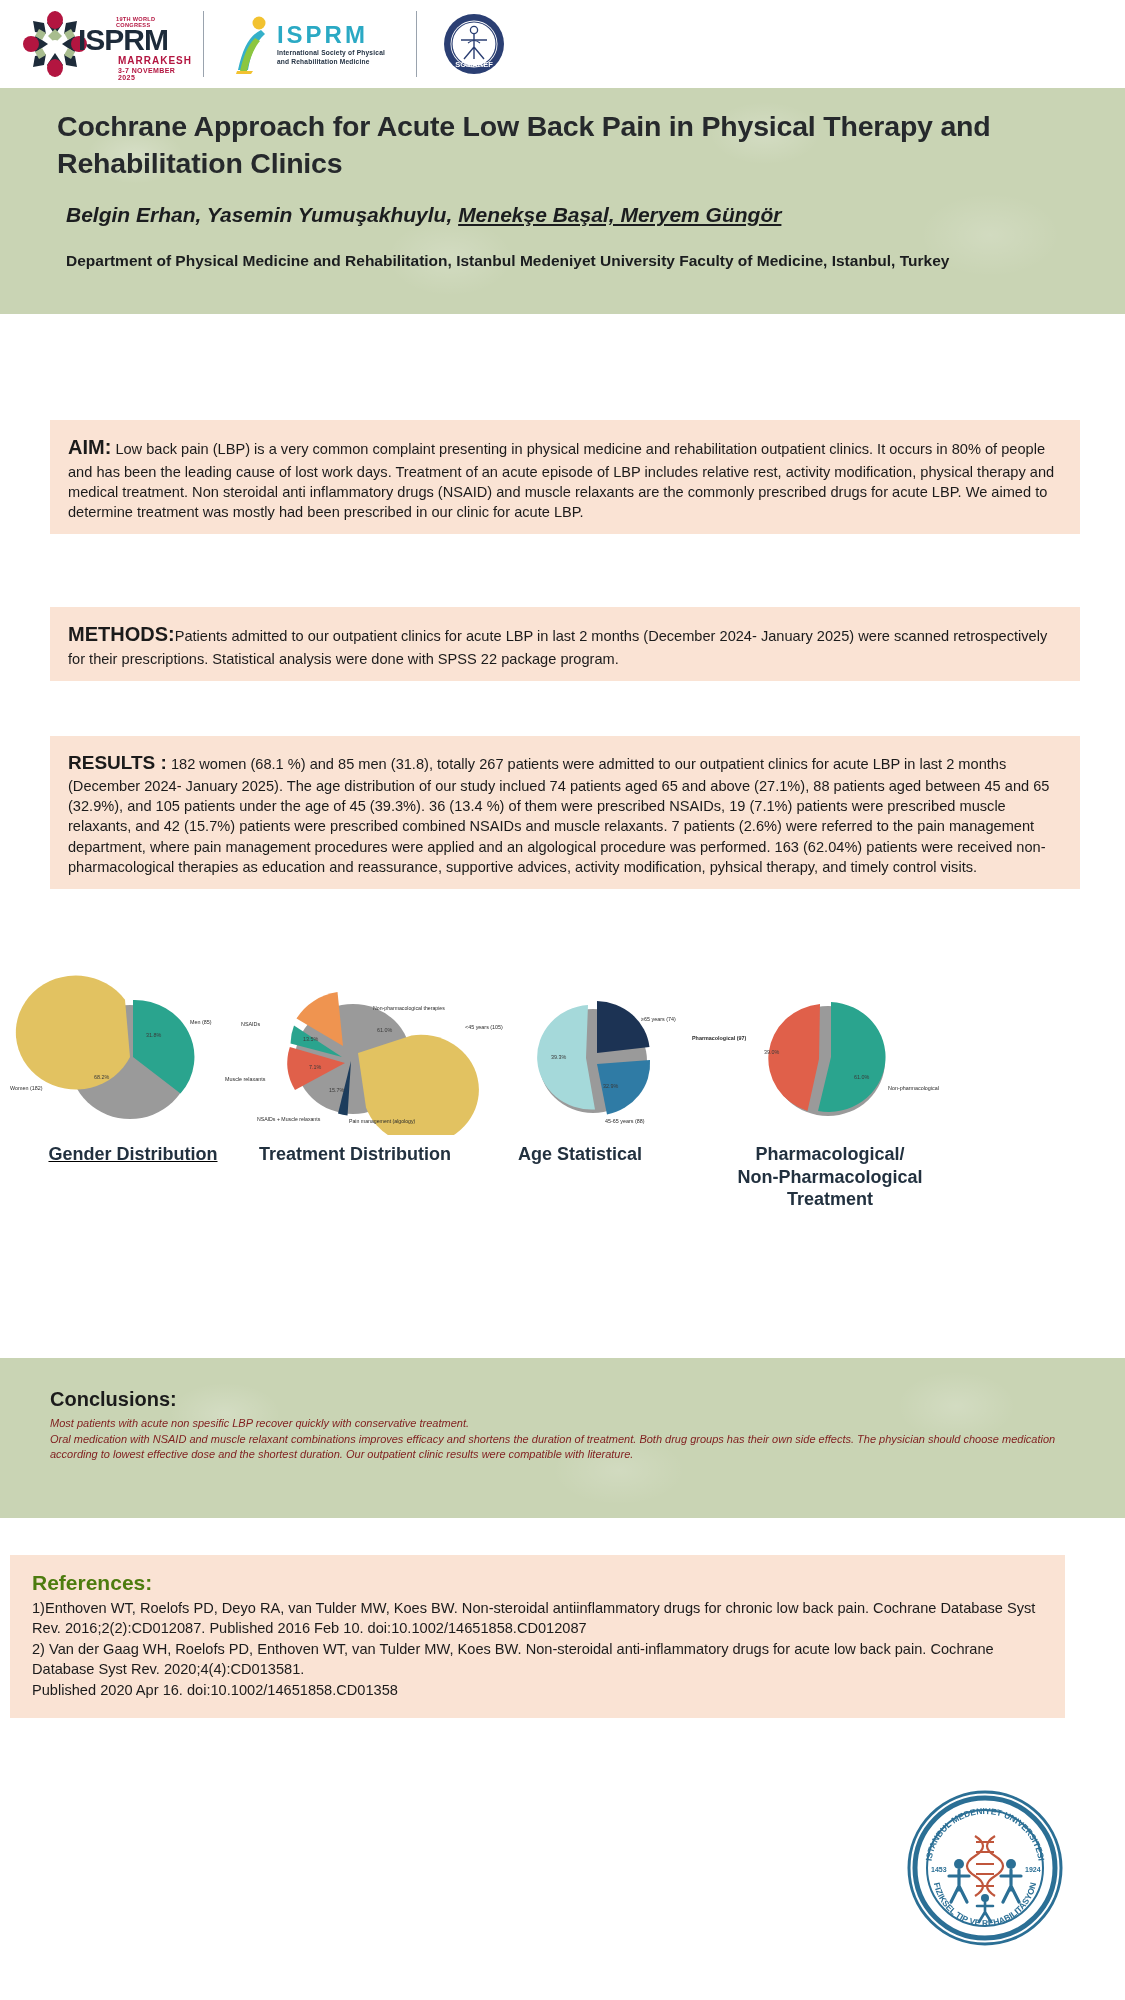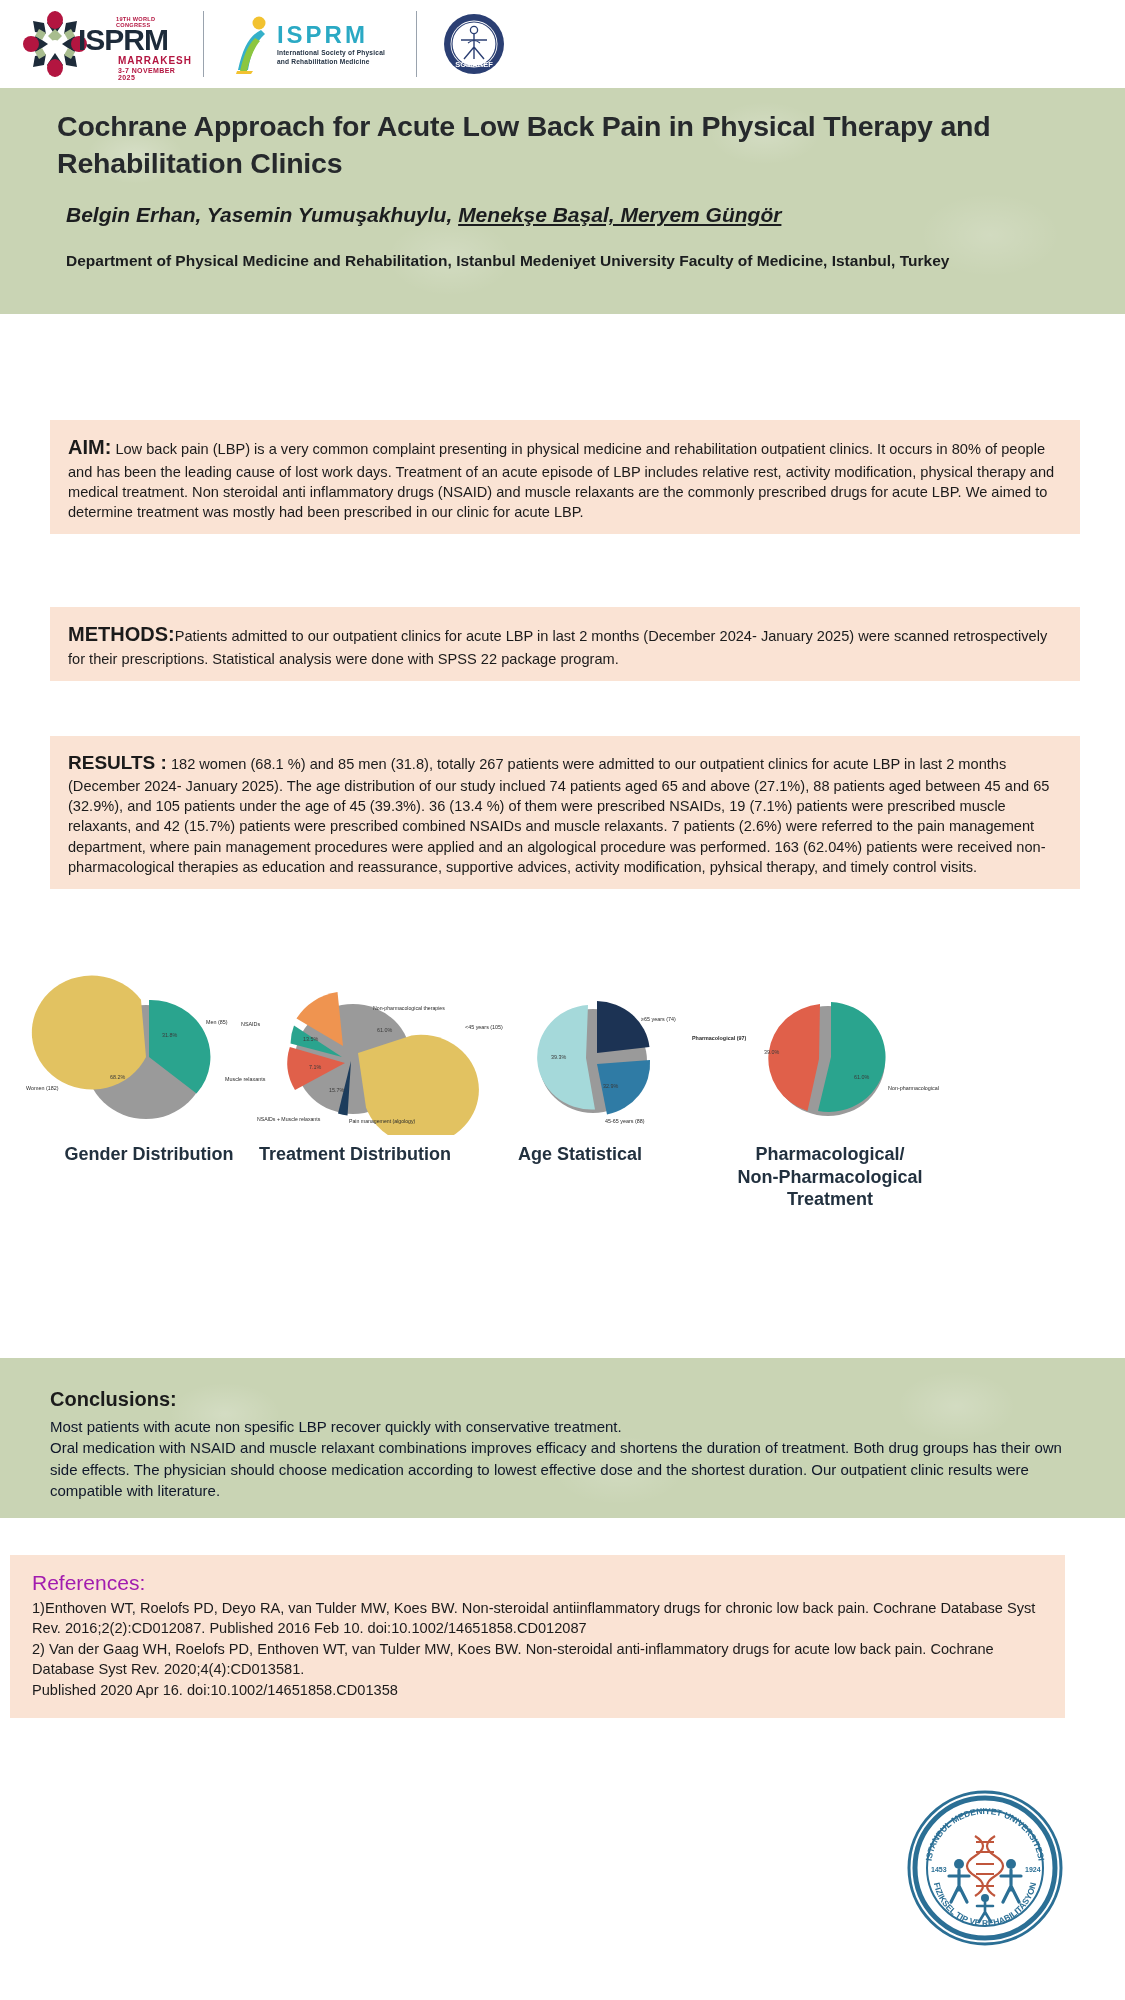--- a/index.html
+++ b/index.html
@@ -97,25 +97,25 @@
   }
   .conclusions:before{
     content:""; position:absolute; inset:0;
     background:
       radial-gradient(ellipse 80px 45px at 20% 35%, rgba(255,255,255,.20), transparent 70%),
       radial-gradient(ellipse 95px 50px at 55% 70%, rgba(255,255,255,.16), transparent 70%),
       radial-gradient(ellipse 85px 50px at 85% 30%, rgba(255,255,255,.18), transparent 70%);
   }
   .conclusions .inner { position:absolute; left:50px; top:30px; width:1030px; }
   .conclusions h3 { font-size:20px; font-weight:bold; color:#1b1b1b; margin-bottom:5px; }
-  .conclusions p { font-size:15px; line-height:1.42; color:#0f172a; }
+  .conclusions p { font-size:11px; line-height:1.42; color:#7f1d1d;font-style:italic; }
 
   
   .refs { position:absolute; left:10px; top:1555px; width:1055px; background:#fae3d4; padding:16px 22px 18px 22px; }
-  .refs h3 { font-size:21px; font-weight:normal; color:#a21caf; margin-bottom:3px; }
+  .refs h3 { font-size:21px; font-weight:bold; color:#4d7c0f; margin-bottom:3px; }
   .refs p { font-size:14.6px; line-height:1.40; color:#1b1b1b; }
 
   
   .footer-logo { position:absolute; left:905px; top:1788px; width:160px; height:160px; }
 </style>
 </head>
 <body>
 
 <div class="poster">
 
@@ -202,21 +202,21 @@
   <div class="peach" id="methods-box">
     <p><span class="hd">METHODS:</span><span>Patients admitted to our outpatient clinics for acute LBP in last 2 months (December 2024- January 2025) were scanned retrospectively for their prescriptions. Statistical analysis were done with SPSS 22 package program.</span></p>
   </div>
 
   <div class="peach" id="results-box">
     <p><span class="hd-sm">RESULTS :</span><span> 182 women (68.1 %) and 85 men (31.8), totally 267 patients were admitted to our outpatient clinics for acute LBP in last 2 months (December 2024- January 2025). The age distribution of our study inclued 74 patients aged 65 and above (27.1%), 88 patients aged between 45 and 65 (32.9%), and 105 patients under the age of 45 (39.3%). 36 (13.4 %) of them were prescribed NSAIDs, 19 (7.1%) patients were prescribed muscle relaxants, and 42 (15.7%) patients were prescribed combined NSAIDs and muscle relaxants. 7 patients (2.6%) were referred to the pain management department, where pain management procedures were applied and an algological procedure was performed. 163 (62.04%) patients were received non-pharmacological therapies as education and reassurance, supportive advices, activity modification, pyhsical therapy, and timely control visits.</span></p>
   </div>
 
   <div class="chartrow">
 
-    <div class="chartcell" style="left:24px; width:250px;">
+    <div class="chartcell" style="left:8px; width:250px;text-decoration:underline;">
       <div class="pie-wrap" style="width:250px; height:160px;">
         <svg width="250" height="160" viewBox="0 0 250 160">
           <ellipse cx="122" cy="87" rx="60" ry="57" fill="#9a9a9a"></ellipse>
           <path d="M122 82 A60 57 0 1 1 117.0 24.8 Z" fill="#e2c261"></path>
           <path d="M125 82 L125 25 A60 57 0 0 1 172.5 118.5 Z" fill="#2aa48e"></path>
         </svg>
         <div class="pielabel" style="left:182px; top:44px;">Men (85)</div>
         <div class="pielabel" style="left:2px; top:110px;">Women (182)</div>
         <div class="pctlabel" style="left:138px; top:57px;">31.8%</div>
         <div class="pctlabel" style="left:86px; top:99px;">68.2%</div>

